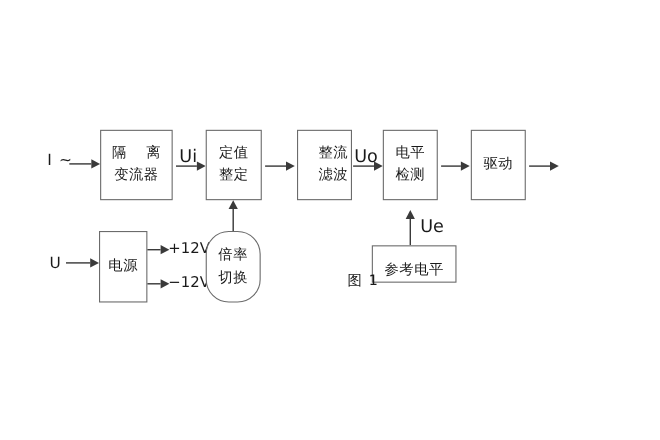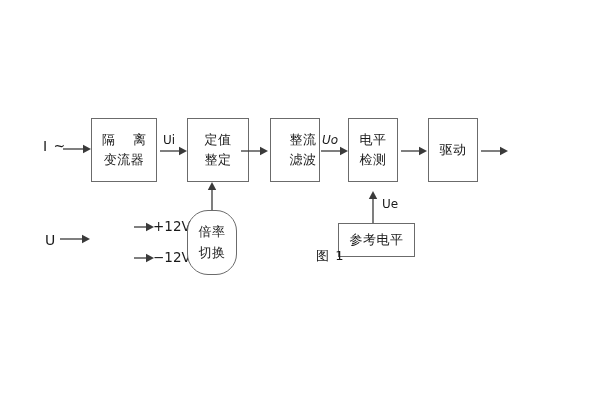--- a/index.html
+++ b/index.html
@@ -44,21 +44,21 @@
 
   
   .lbl {
     position: absolute;
     color: #1a1a1a;
     font-size: 13px;
     white-space: nowrap;
     line-height: 1;
   }
   .lbl.sig {
-    font-size: 12px;
+    font-size: 16px;
   }
   .lbl.cap {
     font-size: 13px;
     letter-spacing: 1px;
   }
   .lbl.rail {
     font-size: 13.5px;
   }
   .lbl.src {
     font-size: 14px;
@@ -95,36 +95,36 @@
     <span class="ln">变流器</span>
   </div>
 
   <div class="lbl sig" style="left:163px; top:134px;">Ui</div>
 
   <svg class="arrow" style="left:160px; top:145px;" width="27" height="12">
     <line x1="0" y1="6" x2="19" y2="6"></line>
     <polygon points="19,1.8 27,6 19,10.2"></polygon>
   </svg>
 
-  <div class="block" style="left:187px; top:118px; width:62px; height:64px;">
+  <div class="block" style="left:187px; top:118px; width:51px; height:64px;">
     <span class="ln">定值</span>
     <span class="ln">整定</span>
   </div>
 
   <svg class="arrow" style="left:241px; top:145px;" width="27" height="12">
     <line x1="0" y1="6" x2="19" y2="6"></line>
     <polygon points="19,1.8 27,6 19,10.2"></polygon>
   </svg>
 
   <div class="block" style="left:270px; top:118px; width:50px; height:64px;padding-left:16px;">
     <span class="ln">整流</span>
     <span class="ln">滤波</span>
   </div>
 
-  <div class="lbl sig" style="left:322px; top:134px;font-style:italic;">Uo</div>
+  <div class="lbl sig" style="left:322px; top:134px;">Uo</div>
 
   <svg class="arrow" style="left:321px; top:145px;" width="27" height="12">
     <line x1="0" y1="6" x2="19" y2="6"></line>
     <polygon points="19,1.8 27,6 19,10.2"></polygon>
   </svg>
 
   <div class="block" style="left:348px; top:118px; width:50px; height:64px;">
     <span class="ln">电平</span>
     <span class="ln">检测</span>
   </div>
@@ -144,20 +144,23 @@
   </svg>
 
 
   <div class="lbl src" style="left:45px; top:233px;">U</div>
 
   <svg class="arrow" style="left:60px; top:233px;" width="30" height="12">
     <line x1="0" y1="6" x2="22" y2="6"></line>
     <polygon points="22,1.8 30,6 22,10.2"></polygon>
   </svg>
 
+  <div class="block" style="left:90px; top:210px; width:44px; height:65px;">
+    <span class="ln">电源</span>
+  </div>
 
   <svg class="arrow" style="left:134px; top:221px;" width="20" height="12">
     <line x1="0" y1="6" x2="12" y2="6"></line>
     <polygon points="12,1.8 20,6 12,10.2"></polygon>
   </svg>
   <div class="lbl rail" style="left:153px; top:220px;">+12V</div>
 
   <svg class="arrow" style="left:134px; top:252px;" width="20" height="12">
     <line x1="0" y1="6" x2="12" y2="6"></line>
     <polygon points="12,1.8 20,6 12,10.2"></polygon>
@@ -173,19 +176,19 @@
     <line x1="6" y1="28" x2="6" y2="8"></line>
     <polygon points="1.8,8 6,0 10.2,8"></polygon>
   </svg>
 
   <svg class="arrow" style="left:367px; top:191px;" width="12" height="32">
     <line x1="6" y1="32" x2="6" y2="8"></line>
     <polygon points="1.8,8 6,0 10.2,8"></polygon>
   </svg>
   <div class="lbl sig" style="left:382px; top:198px;text-align:center;">Ue</div>
 
-  <div class="block" style="left:338px; top:223px; width:77px; height:34px;">
+  <div class="block" style="left:338px; top:223px; width:77px; height:34px;justify-content:flex-end;">
     <span class="ln">参考电平</span>
   </div>
 
   <div class="lbl cap" style="left:288px; top:249px;margin-left:28px;">图 1</div>
 
 </div>
 
 </body></html>

